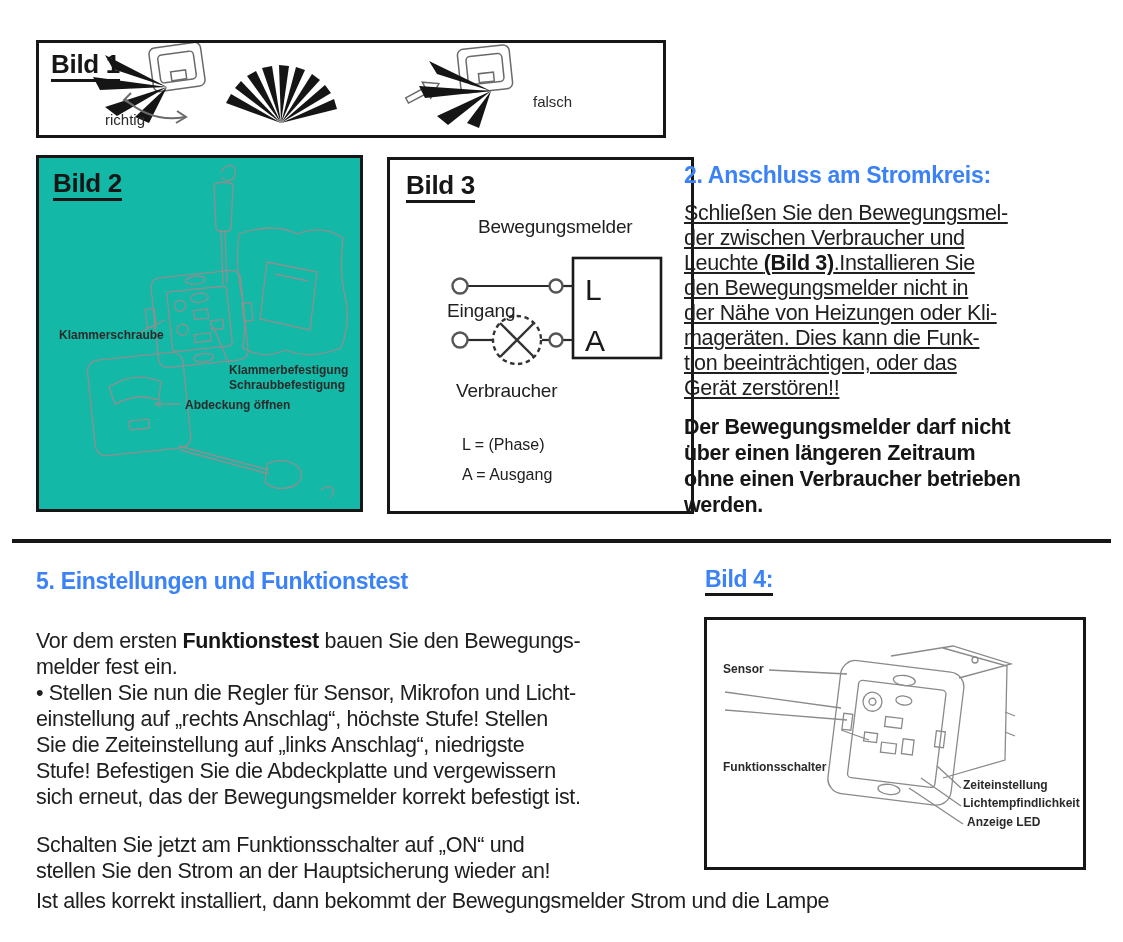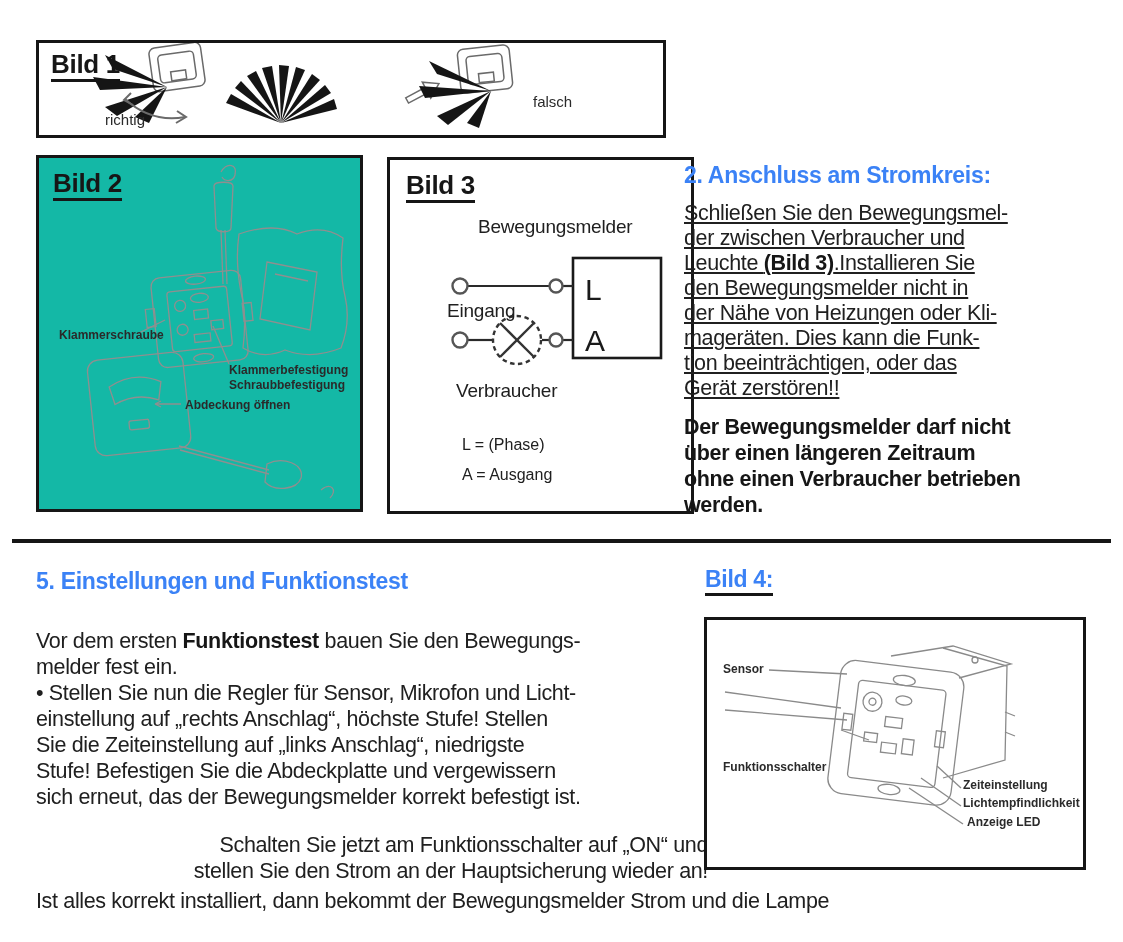--- a/index.html
+++ b/index.html
@@ -208,21 +208,21 @@
 <div class="h2" style="left:705px;top:566px;"><span class="h2u">Bild 4:</span></div>
 
 <div class="body-text lh26" style="left:36px;top:628px;width:672px;"><span>Vor dem ersten </span><span class="b">Funktionstest</span><span> bauen Sie den Bewegungs-
 melder fest ein.
 • Stellen Sie nun die Regler für Sensor, Mikrofon und Licht-
 einstellung auf „rechts Anschlag“, höchste Stufe! Stellen
 Sie die Zeiteinstellung auf „links Anschlag“, niedrigste
 Stufe! Befestigen Sie die Abdeckplatte und vergewissern
 sich erneut, das der Bewegungsmelder korrekt befestigt ist.</span></div>
 
-<div class="body-text lh26" style="left:36px;top:832px;width:672px;text-align:right;"><span>Schalten Sie jetzt am Funktionsschalter auf „ON“ und
+<div class="body-text lh26" style="left:36px;top:832px;width:672px;"><span>Schalten Sie jetzt am Funktionsschalter auf „ON“ und
 stellen Sie den Strom an der Hauptsicherung wieder an!</span></div>
 
 <div class="body-text" style="left:36px;top:889px;width:980px;"><span>Ist alles korrekt installiert, dann bekommt der Bewegungsmelder Strom und die Lampe</span></div>
 
 <div class="figbox" style="left:704px;top:617px;width:382px;height:253px;">
   <svg class="artwork" viewBox="0 0 376 247">
     <g stroke="#8a8a8a" stroke-width="1.3" fill="none">
 
       <g>
         <path d="M236,28 L300,46 L298,140 L236,158"></path>

